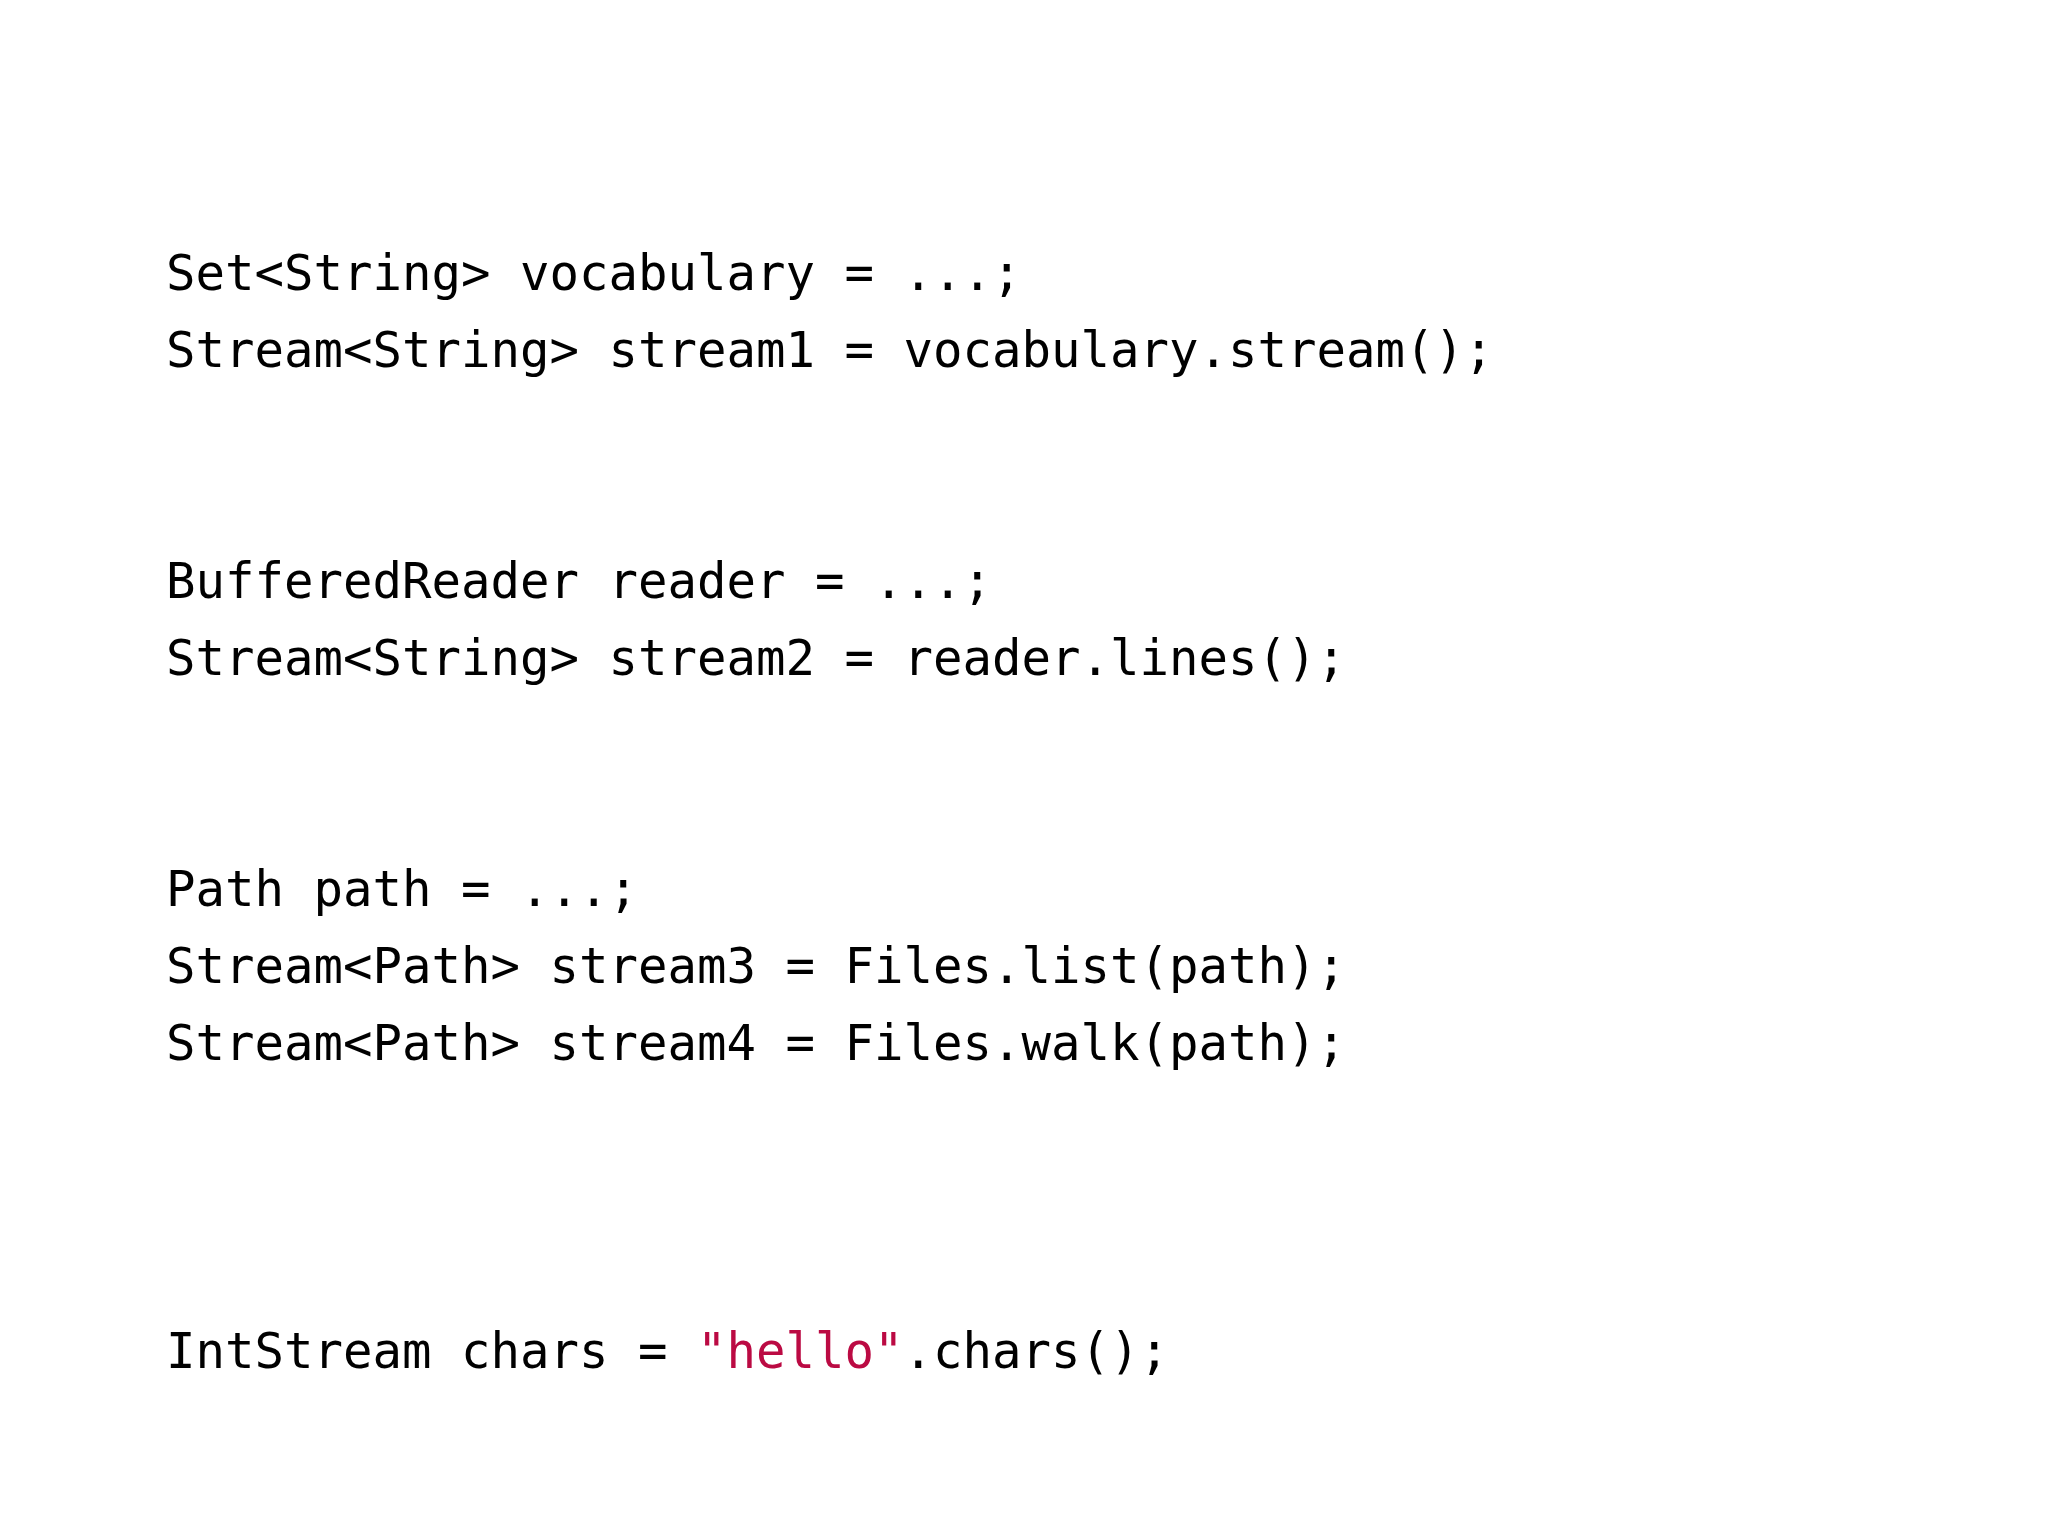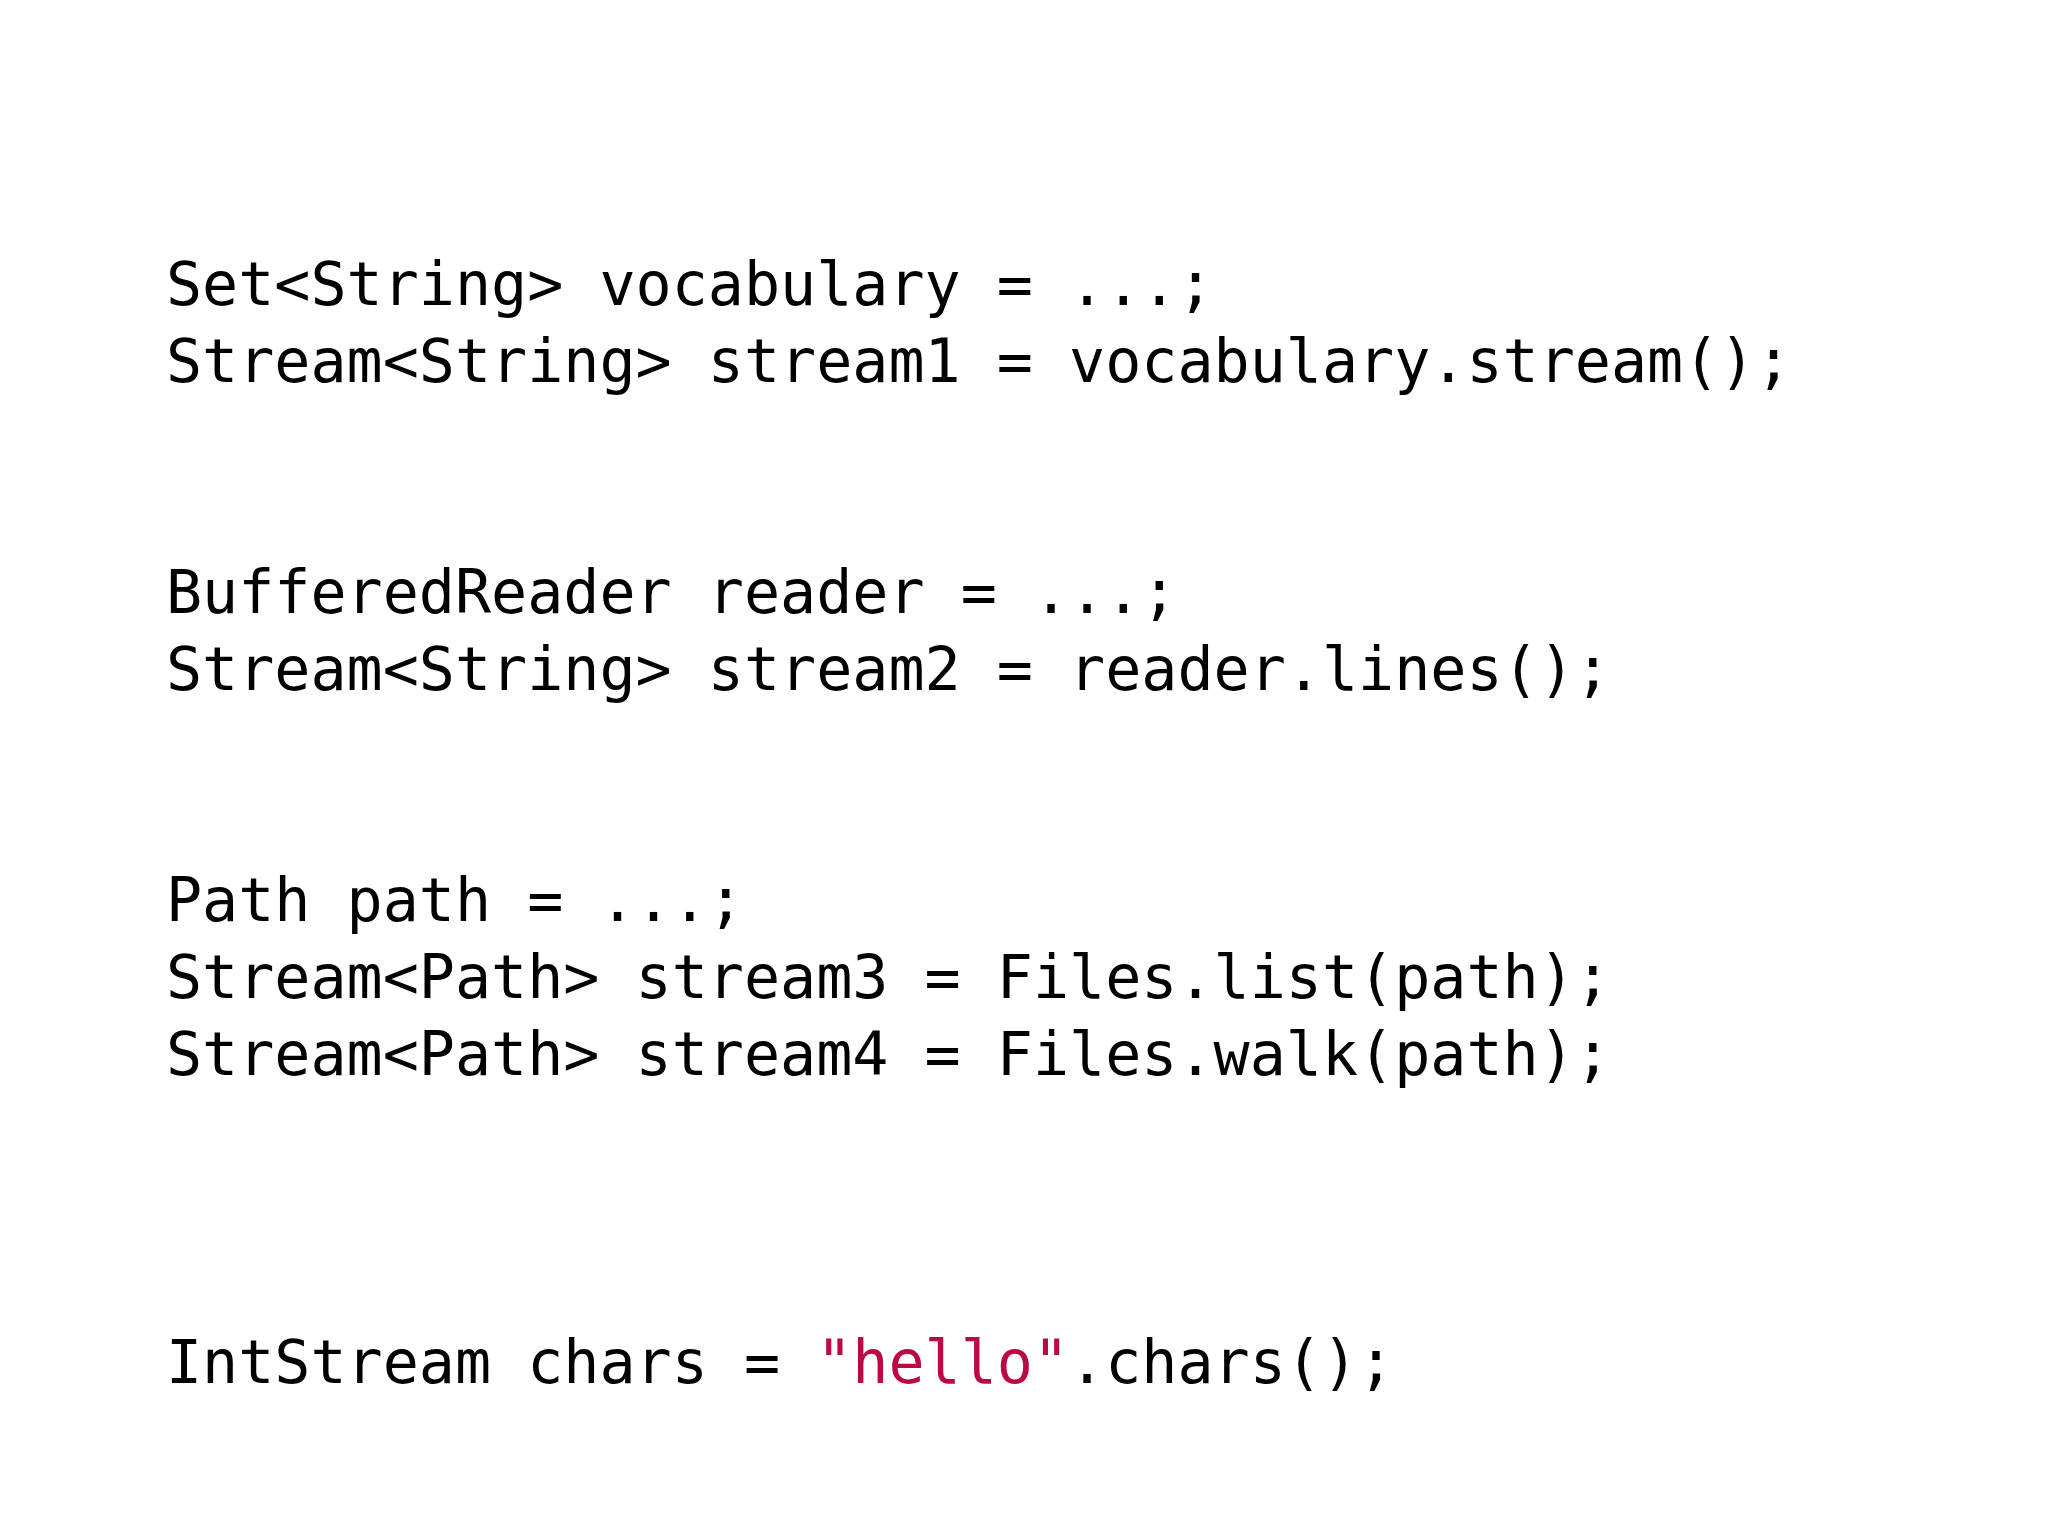--- a/index.html
+++ b/index.html
@@ -21,21 +21,21 @@
     background: #ffffff;
     box-sizing: border-box;
   }
 
   #code-block {
     position: absolute;
     left: 166px;
     top: 186px;
     width: 1820px;
     font-family: "DejaVu Sans Mono", "Liberation Mono", monospace;
-    font-size: 60px;
+    font-size: 49px;
     line-height: 77px;
     letter-spacing: 0px;
     color: #000000;
     white-space: pre;
     font-weight: 400;
     -webkit-font-smoothing: antialiased;
   }
 
   .code-line {
     display: block;

